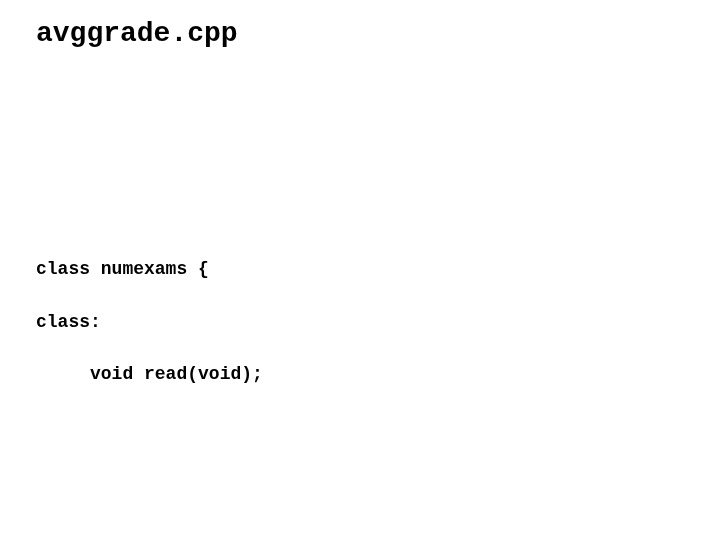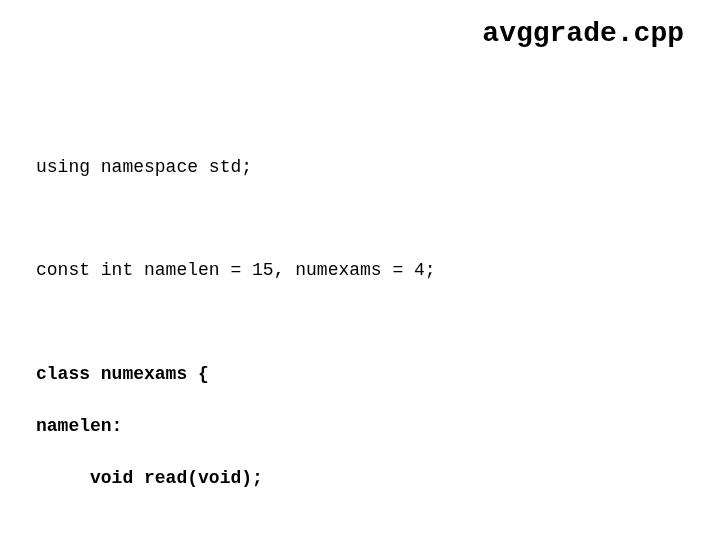--- a/index.html
+++ b/index.html
@@ -9,21 +9,21 @@
     height: 540px;
     background: #ffffff;
     font-family: "Courier New", Courier, monospace;
     color: #000000;
     position: relative;
   }
   .container {
     padding: 18px 36px 0 36px;
   }
   .title {
-    text-align: right;
+    text-align: left;
     font-weight: bold;
     font-size: 28px;
     margin-bottom: 28px;
     letter-spacing: 0px;
   }
   .code {
     font-size: 18px;
     line-height: 1.45;
     white-space: pre;
   }
@@ -34,26 +34,24 @@
     height: 25px;
   }
 </style>
 </head>
 <body>
 
 <div class="container">
   <div class="title">avggrade.cpp</div>
   <div class="code">
 <div class="blank"></div>
-<div>using namespace std;</div>
 <div class="blank"></div>
-<div>const int namelen = 15, numexams = 4;</div>
 <div class="blank"></div>
 <div class="bold">class numexams {</div>
-<div class="bold">namelen:</div>
+<div class="bold">class:</div>
 <div class="bold">     void read(void);</div>
 
 
 
 
 
 
 
 
   </div>

